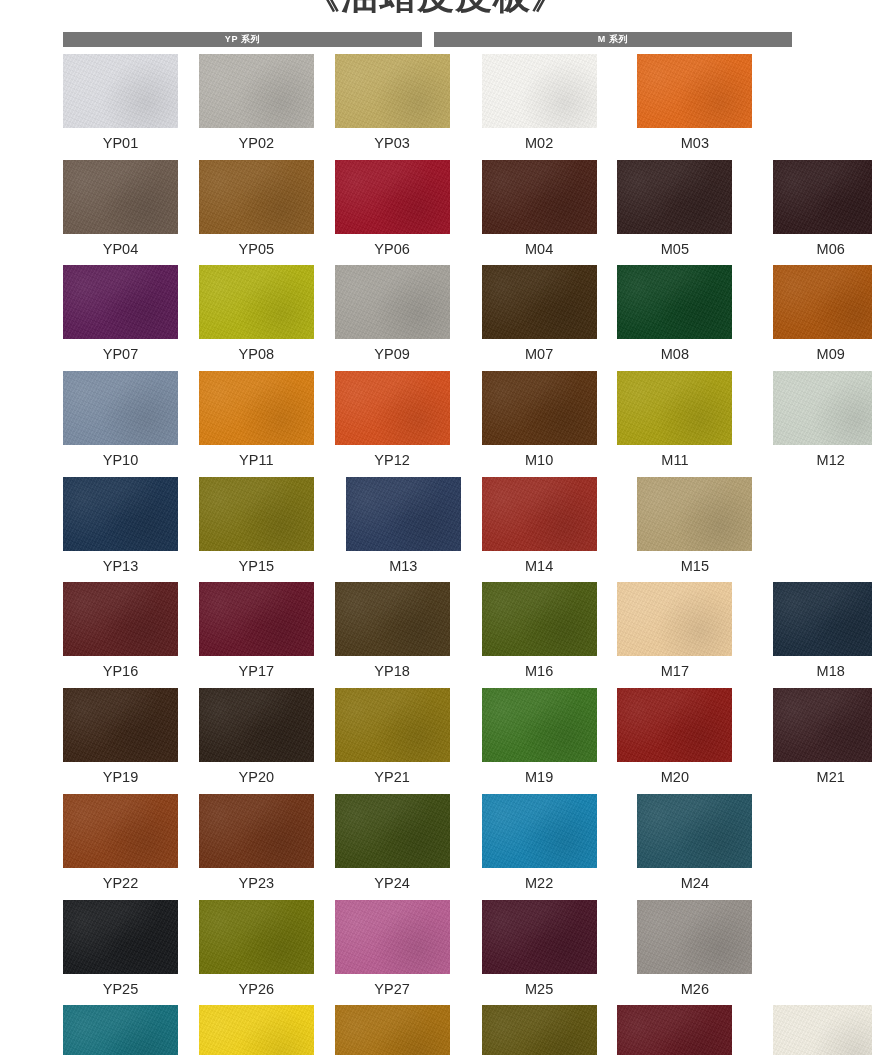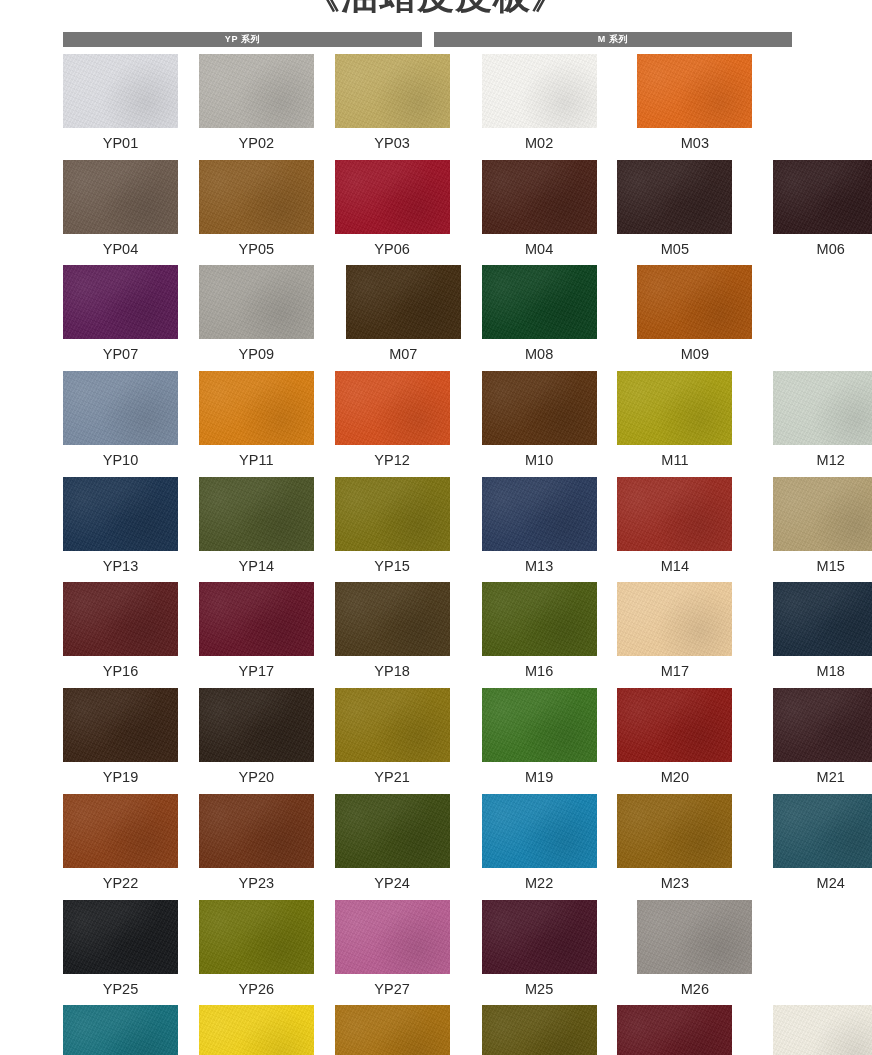--- a/index.html
+++ b/index.html
@@ -174,20 +174,24 @@
         <div class="cell">
           <div class="swatch" title="M06" style="background-color: rgb(48, 26, 28);"></div>
           <div class="swatch-label">M06</div>
         </div>
       </div>
       <div class="row">
         <div class="cell">
           <div class="swatch" title="YP07" style="background-color: rgb(92, 29, 86);"></div>
           <div class="swatch-label">YP07</div>
         </div>
+        <div class="cell">
+          <div class="swatch" title="YP08" style="background-color: rgb(177, 178, 18);"></div>
+          <div class="swatch-label">YP08</div>
+        </div>
         <div class="cell gap-after">
           <div class="swatch" title="YP09" style="background-color: rgb(165, 162, 155);"></div>
           <div class="swatch-label">YP09</div>
         </div>
         <div class="cell">
           <div class="swatch" title="M07" style="background-color: rgb(66, 44, 17);"></div>
           <div class="swatch-label">M07</div>
         </div>
         <div class="cell">
           <div class="swatch" title="M08" style="background-color: rgb(12, 67, 31);"></div>
@@ -222,24 +226,20 @@
         <div class="cell">
           <div class="swatch" title="M12" style="background-color: rgb(203, 211, 200);"></div>
           <div class="swatch-label">M12</div>
         </div>
       </div>
       <div class="row">
         <div class="cell">
           <div class="swatch" title="YP13" style="background-color: rgb(27, 51, 80);"></div>
           <div class="swatch-label">YP13</div>
         </div>
-        <div class="cell">
-          <div class="swatch" title="YP14" style="background-color: rgb(75, 84, 39);"></div>
-          <div class="swatch-label">YP14</div>
-        </div>
         <div class="cell gap-after">
           <div class="swatch" title="YP15" style="background-color: rgb(124, 114, 18);"></div>
           <div class="swatch-label">YP15</div>
         </div>
         <div class="cell">
           <div class="swatch" title="M13" style="background-color: rgb(42, 59, 92);"></div>
           <div class="swatch-label">M13</div>
         </div>
         <div class="cell">
           <div class="swatch" title="M14" style="background-color: rgb(155, 43, 33);"></div>
@@ -313,24 +313,20 @@
         </div>
         <div class="cell gap-after">
           <div class="swatch" title="YP24" style="background-color: rgb(61, 75, 18);"></div>
           <div class="swatch-label">YP24</div>
         </div>
         <div class="cell">
           <div class="swatch" title="M22" style="background-color: rgb(22, 130, 176);"></div>
           <div class="swatch-label">M22</div>
         </div>
         <div class="cell">
-          <div class="swatch" title="M23" style="background-color: rgb(142, 98, 16);"></div>
-          <div class="swatch-label">M23</div>
-        </div>
-        <div class="cell">
           <div class="swatch" title="M24" style="background-color: rgb(37, 84, 98);"></div>
           <div class="swatch-label">M24</div>
         </div>
       </div>
       <div class="row">
         <div class="cell">
           <div class="swatch" title="YP25" style="background-color: rgb(24, 26, 29);"></div>
           <div class="swatch-label">YP25</div>
         </div>
         <div class="cell">

